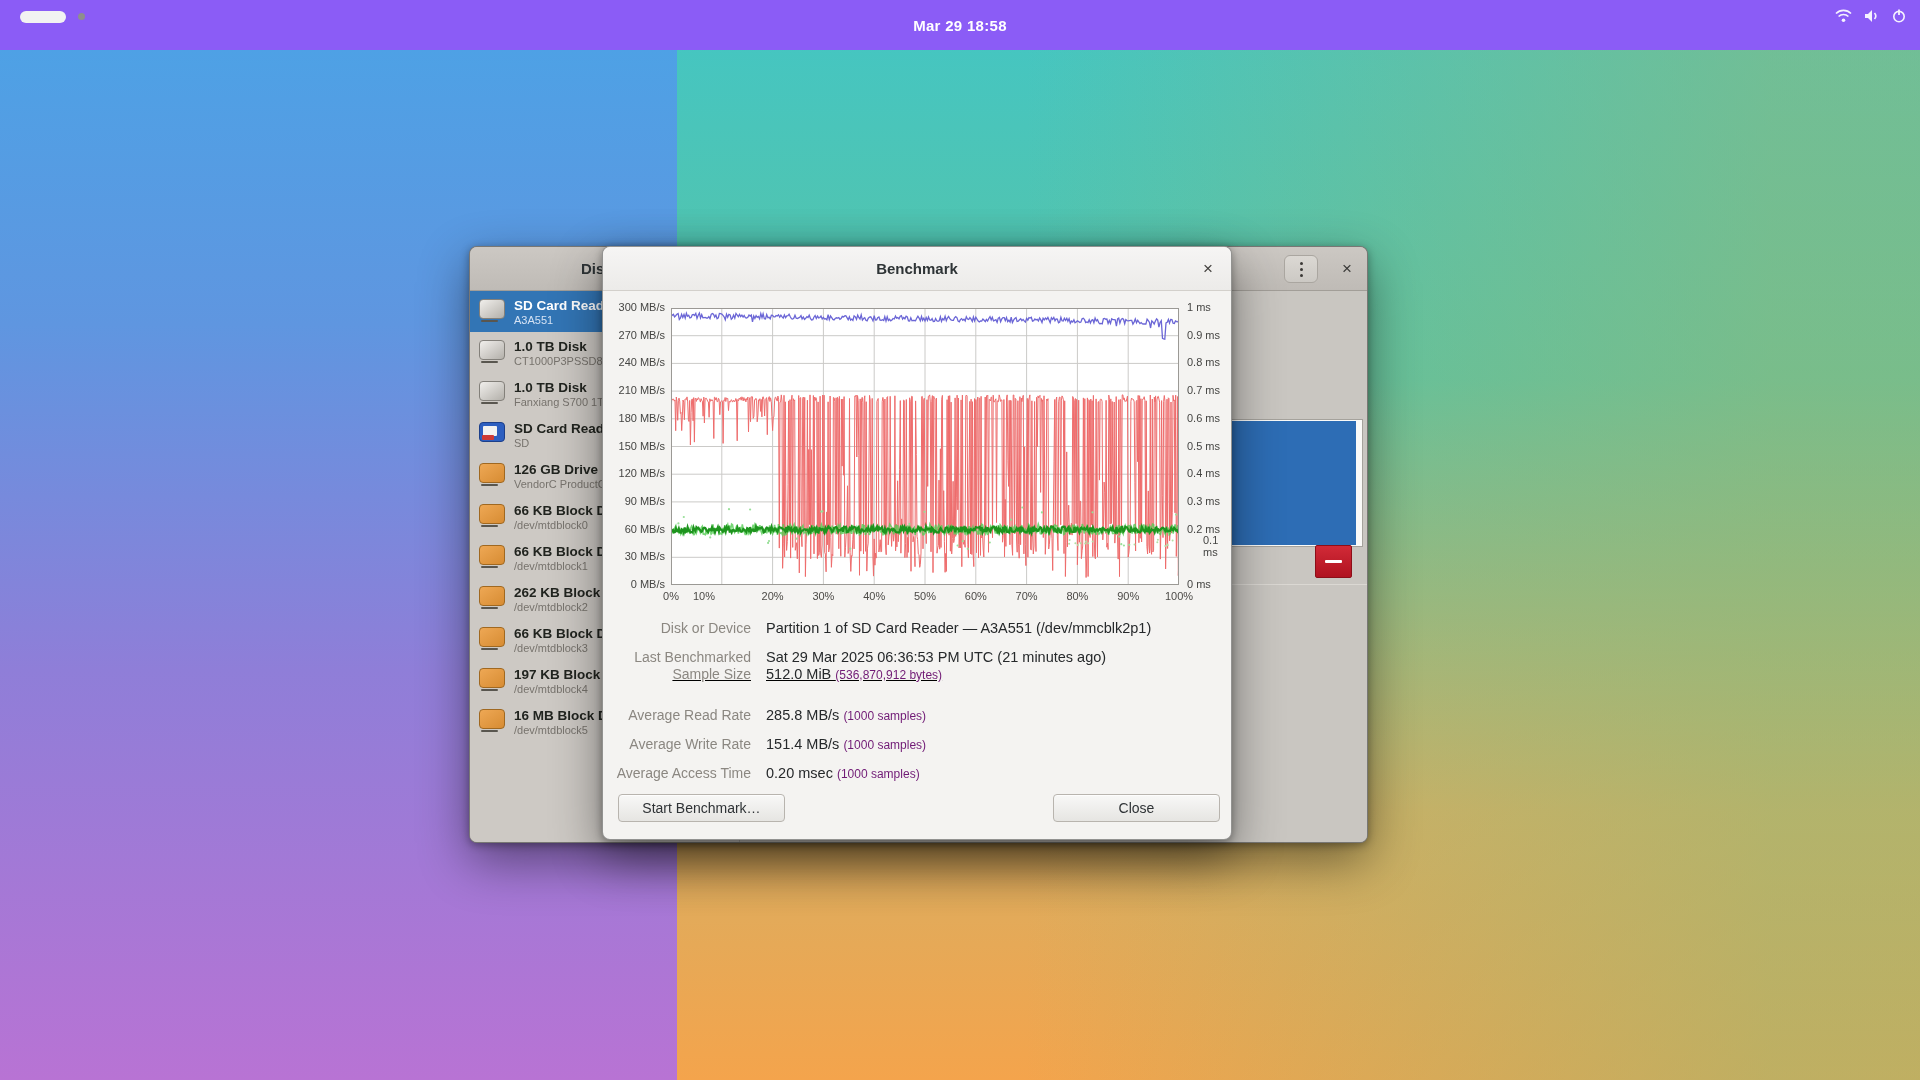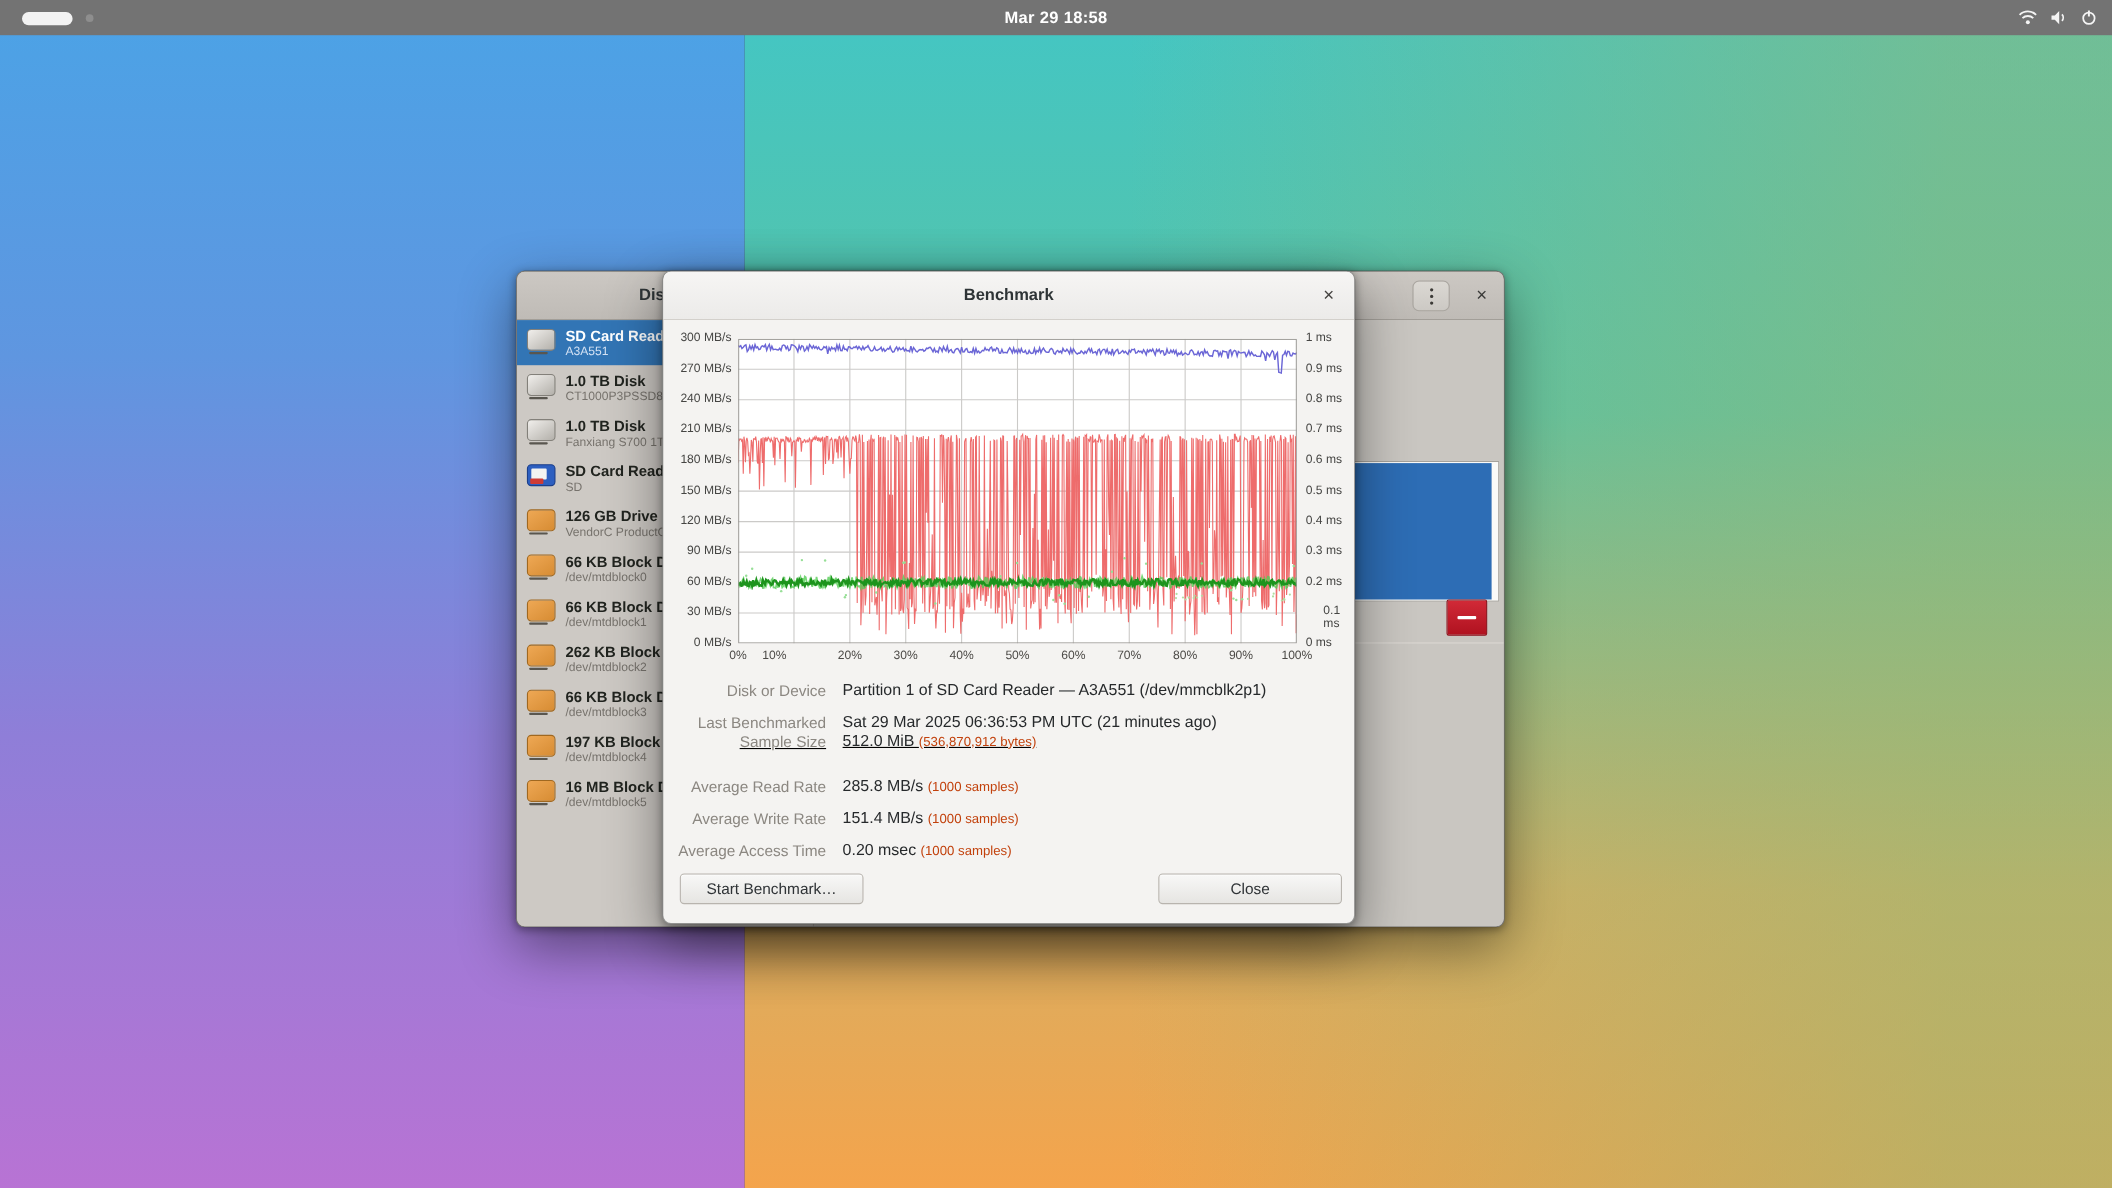--- a/index.html
+++ b/index.html
@@ -10,21 +10,21 @@
   
   .wall { position:absolute; inset:0; }
   .wall-left { position:absolute; left:0; top:0; width:677px; height:1080px;
     background:linear-gradient(to bottom,#4ba3e6 0%,#5f96e0 30%,#8f7ed8 62%,#b873d4 100%); }
   .wall-right { position:absolute; left:677px; top:0; width:1243px; height:1080px;
     background-image:
       linear-gradient(to right, rgba(150,185,115,0) 28%, rgba(148,184,116,0.55) 88%),
       linear-gradient(to bottom,#43c6c4 0%,#58c3a6 35%,#d8ae62 75%,#f4a44c 100%); }
 
   
-  .topbar { position:absolute; left:0; top:0; width:1920px; height:32px; background:#737373;
+  .topbar { position:absolute; left:0; top:0; width:1920px; height:50px; background:#8b5cf6;
     display:flex; align-items:center; z-index:50; color:#fff; }
   .ws-pill { position:absolute; left:20px; top:11px; width:46px; height:12px; border-radius:6px; background:#f2f2f2; }
   .ws-dot  { position:absolute; left:78px; top:13px; width:7px; height:7px; border-radius:50%; background:#8e8e8e; }
   .clock { position:absolute; left:0; right:0; text-align:center; font-size:15px; font-weight:700; letter-spacing:.3px; }
   .tray { position:absolute; right:14px; top:0; height:32px; display:flex; align-items:center; gap:12px; opacity:.92; }
   .tray svg { display:block; }
 
   
   .window { position:absolute; border-radius:8px; box-shadow:0 18px 50px rgba(0,0,0,.45), 0 2px 8px rgba(0,0,0,.35);
     border:1px solid rgba(0,0,0,.4); }
@@ -87,21 +87,21 @@
   .ticks-left { position:absolute; left:0; top:0; width:62px; height:100%; }
   .ticks-left div { position:absolute; right:0; width:62px; text-align:right; font-size:11px; color:#454543; }
   .ticks-right { position:absolute; left:584px; top:0; width:46px; height:100%; }
   .ticks-right div { position:absolute; left:0; font-size:11px; color:#454543; }
   .ticks-x div { position:absolute; width:50px; text-align:center; font-size:11px; color:#4c4a47; }
 
   
   .drow { position:absolute; left:0; width:100%; height:29px; display:flex; align-items:center; }
   .dlabel { width:148px; text-align:right; font-size:14px; color:#8b8781; flex:none; }
   .dvalue { margin-left:15px; font-size:14.5px; color:#26292b; white-space:nowrap; }
-  .dnote { font-size:12px; color:#c2410c;margin-top:44px; }
+  .dnote { font-size:12px; color:#701a75;margin-top:44px; }
 
   
   .btn { position:absolute; top:547px; height:28px; border-radius:4px;
     background:linear-gradient(#f8f8f7,#e6e5e2); border:1px solid #b8b4ae;
     box-shadow:inset 0 1px rgba(255,255,255,.75); font-size:14px; color:#2f3336;
     display:flex; align-items:center; justify-content:center; }
   .btn-start { left:15px; width:167px; }
   .btn-close { left:450px; width:167px; }
 </style>
 </head>
@@ -315,21 +315,21 @@
   <div class="ticks-right">
       <div style="top: 54px;">1 ms</div>
       <div style="top: 81.7px;">0.9 ms</div>
       <div style="top: 109.4px;">0.8 ms</div>
       <div style="top: 137.1px;">0.7 ms</div>
       <div style="top: 164.8px;">0.6 ms</div>
       <div style="top: 192.5px;">0.5 ms</div>
       <div style="top: 220.2px;">0.4 ms</div>
       <div style="top: 247.9px;">0.3 ms</div>
       <div style="top: 275.6px;">0.2 ms</div>
-      <div style="top: 302px; padding-left: 16px;">0.1 ms</div>
+      <div style="top: 287px; padding-left: 16px;">0.1 ms</div>
       <div style="top: 331px;">0 ms</div>
     </div>
   <div class="ticks-x">
       <div style="position: absolute; left: 43px; top: 343px;">0%</div>
       <div style="position: absolute; left: 76px; top: 343px;">10%</div>
       <div style="position: absolute; left: 144.6px; top: 343px;">20%</div>
       <div style="position: absolute; left: 195.4px; top: 343px;">30%</div>
       <div style="position: absolute; left: 246.2px; top: 343px;">40%</div>
       <div style="position: absolute; left: 297px; top: 343px;">50%</div>
       <div style="position: absolute; left: 347.8px; top: 343px;">60%</div>

